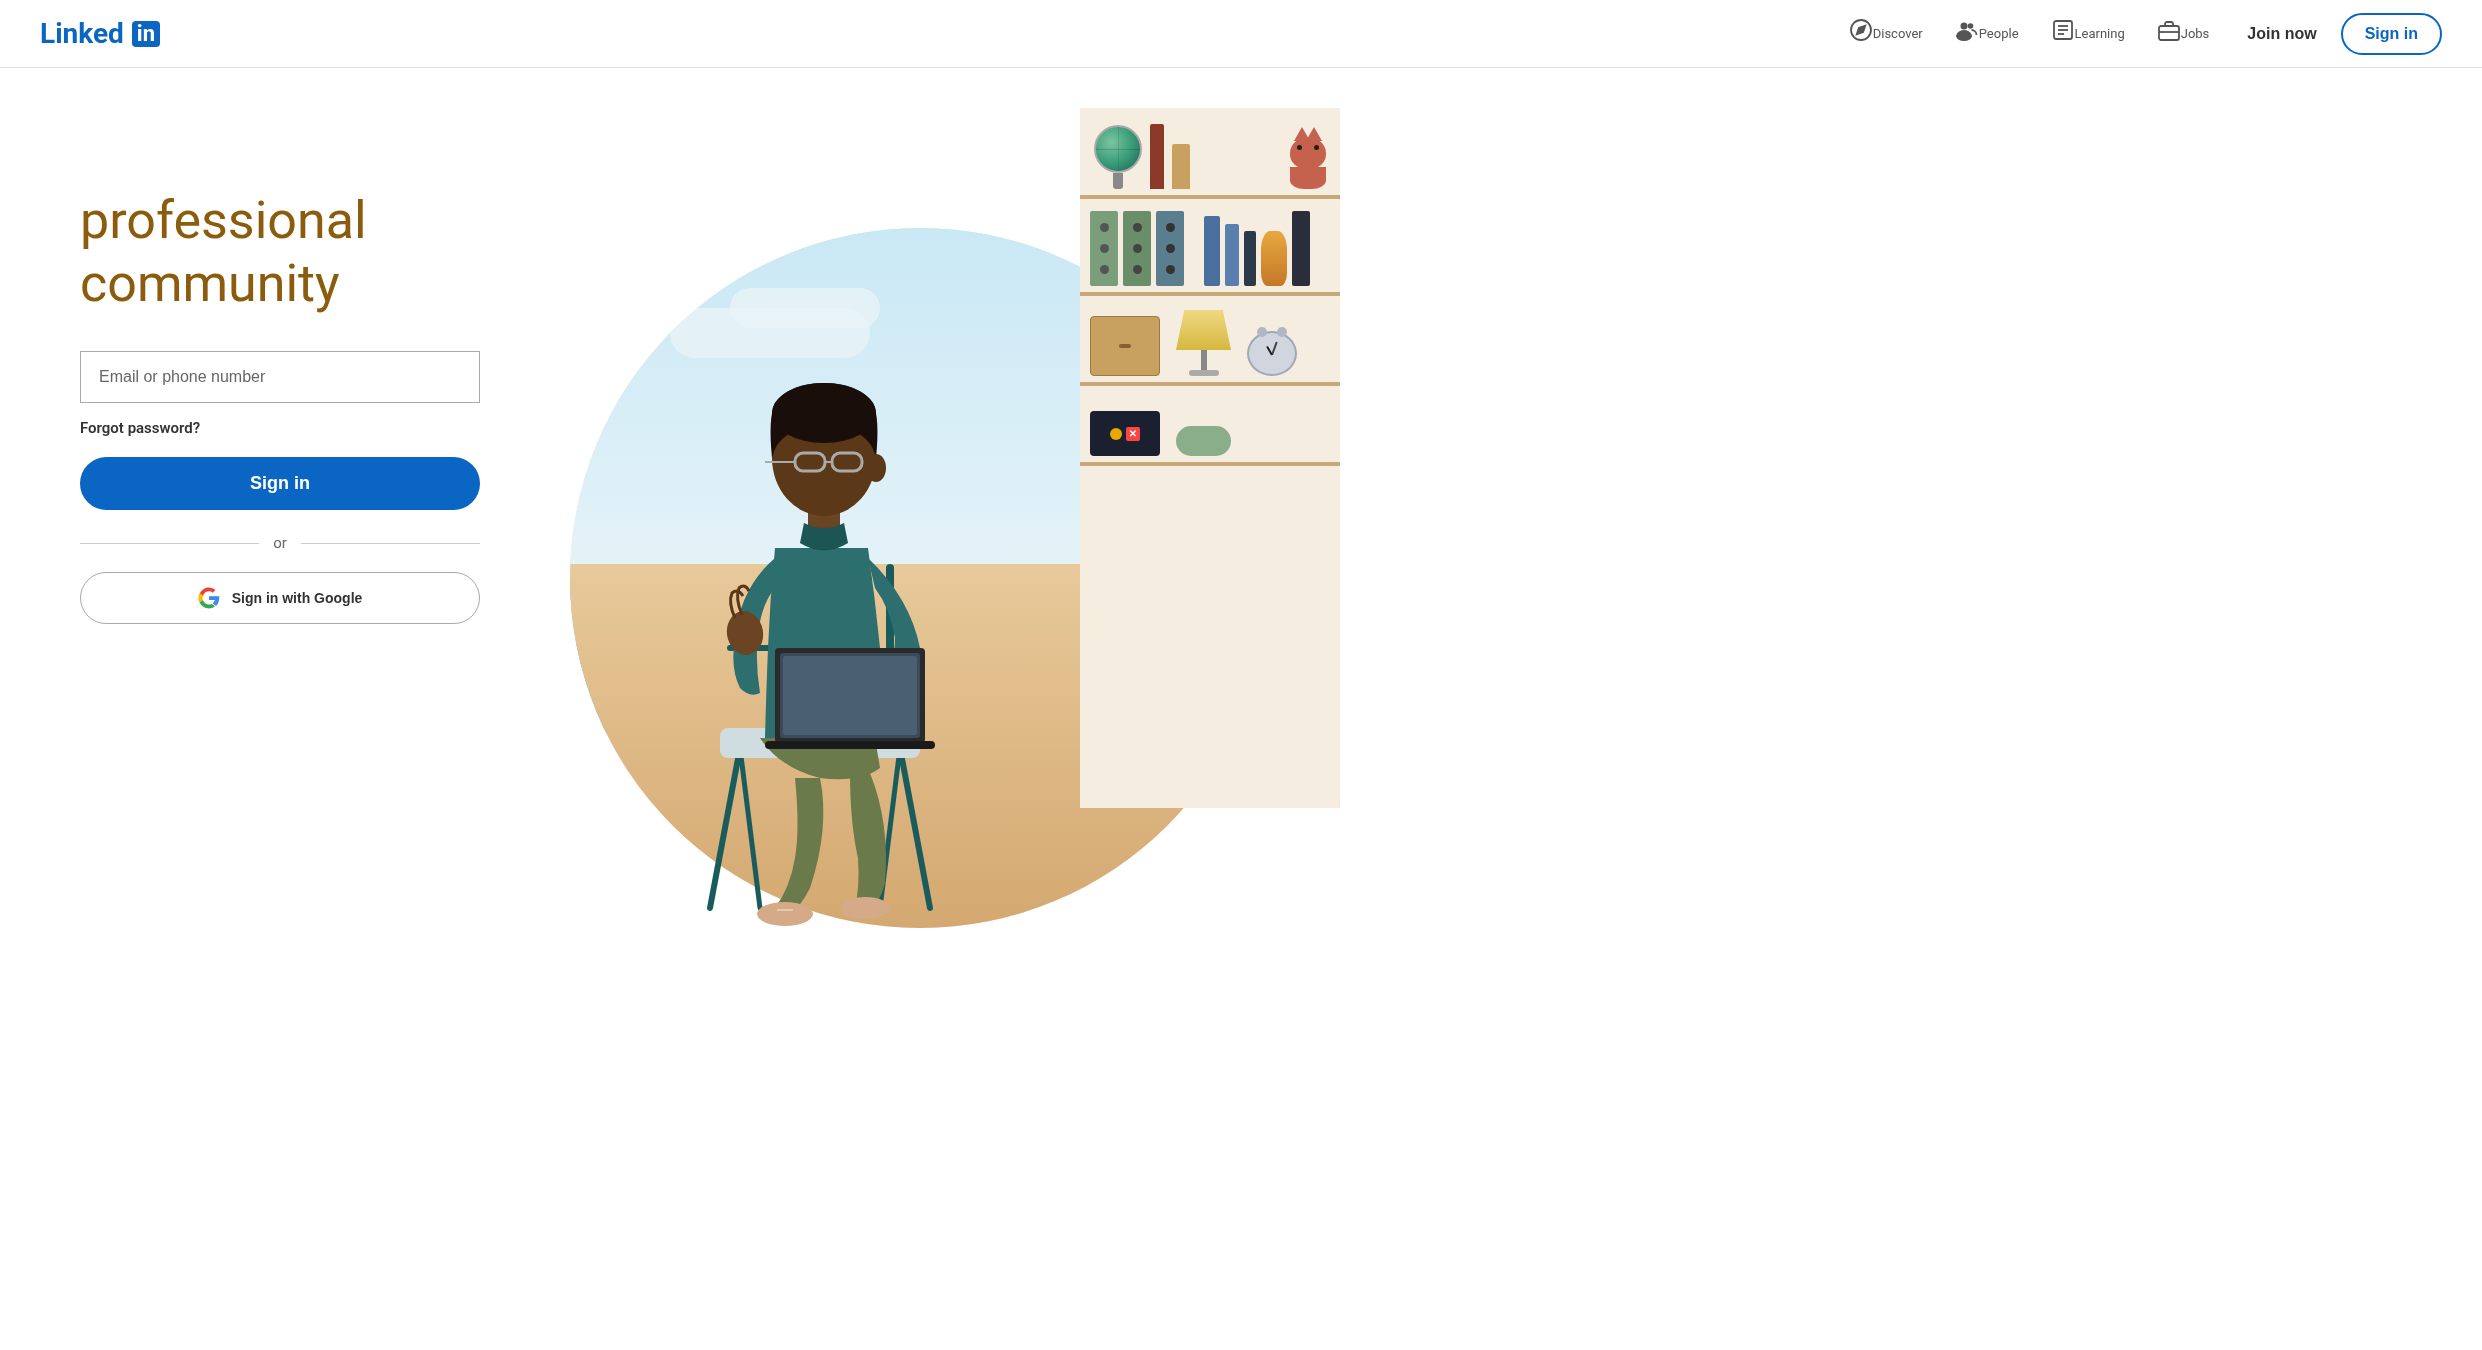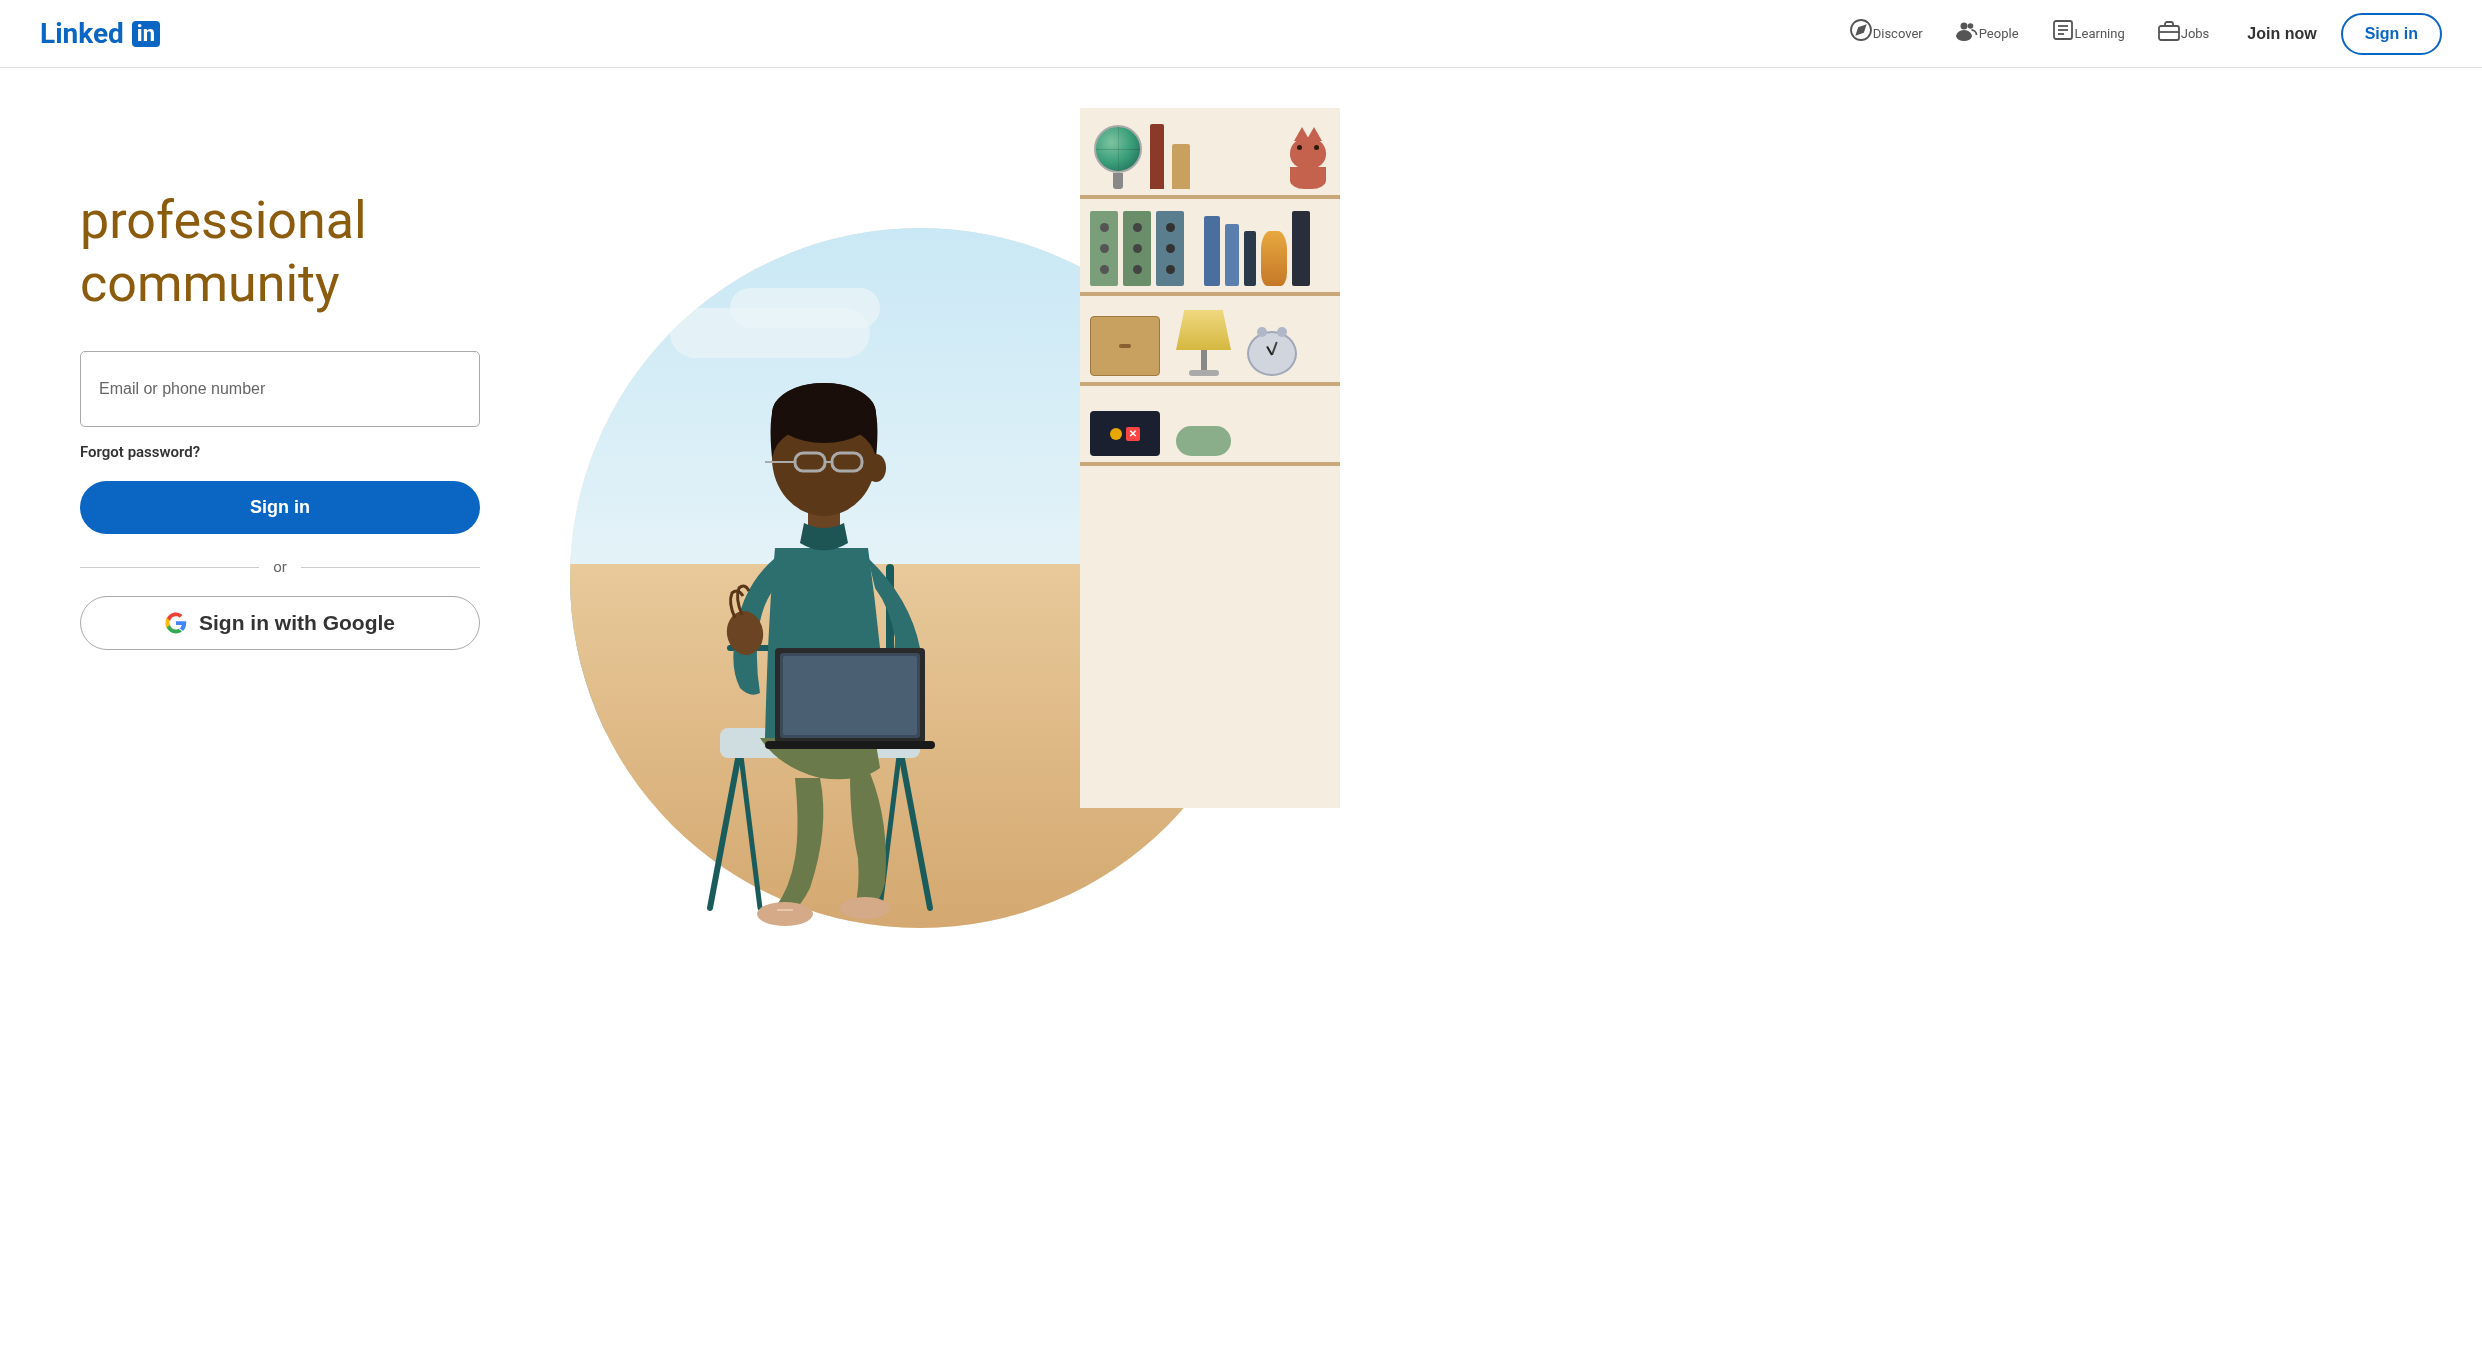--- a/index.html
+++ b/index.html
@@ -109,24 +109,24 @@
     }
 
     
     .form-field {
       position: relative;
       margin-bottom: 16px;
     }
     .form-input {
       width: 100%;
       max-width: 480px;
-      padding: 28px 18px;
+      padding: 16px 18px;
       font-size: 16px;
       border: 1px solid #aaa;
-      border-radius: 5px;
+      border-radius: 0;
       outline: none;
       color: #333;
       background: #fff;
     }
     .form-input::placeholder { color: #666; }
     .password-wrapper {
       position: relative;
       max-width: 480px;
     }
     .password-input {
@@ -193,21 +193,21 @@
     }
 
     .google-btn {
       display: flex;
       align-items: center;
       justify-content: center;
       gap: 12px;
       width: 100%;
       max-width: 480px;
       padding: 14px 20px;
-      font-size: 21px;
+      font-size: 14px;
       font-weight: 600;
       color: #333;
       background: #fff;
       border: 1.5px solid #aaa;
       border-radius: 28px;
       cursor: pointer;
     }
 
     
     .google-icon {

